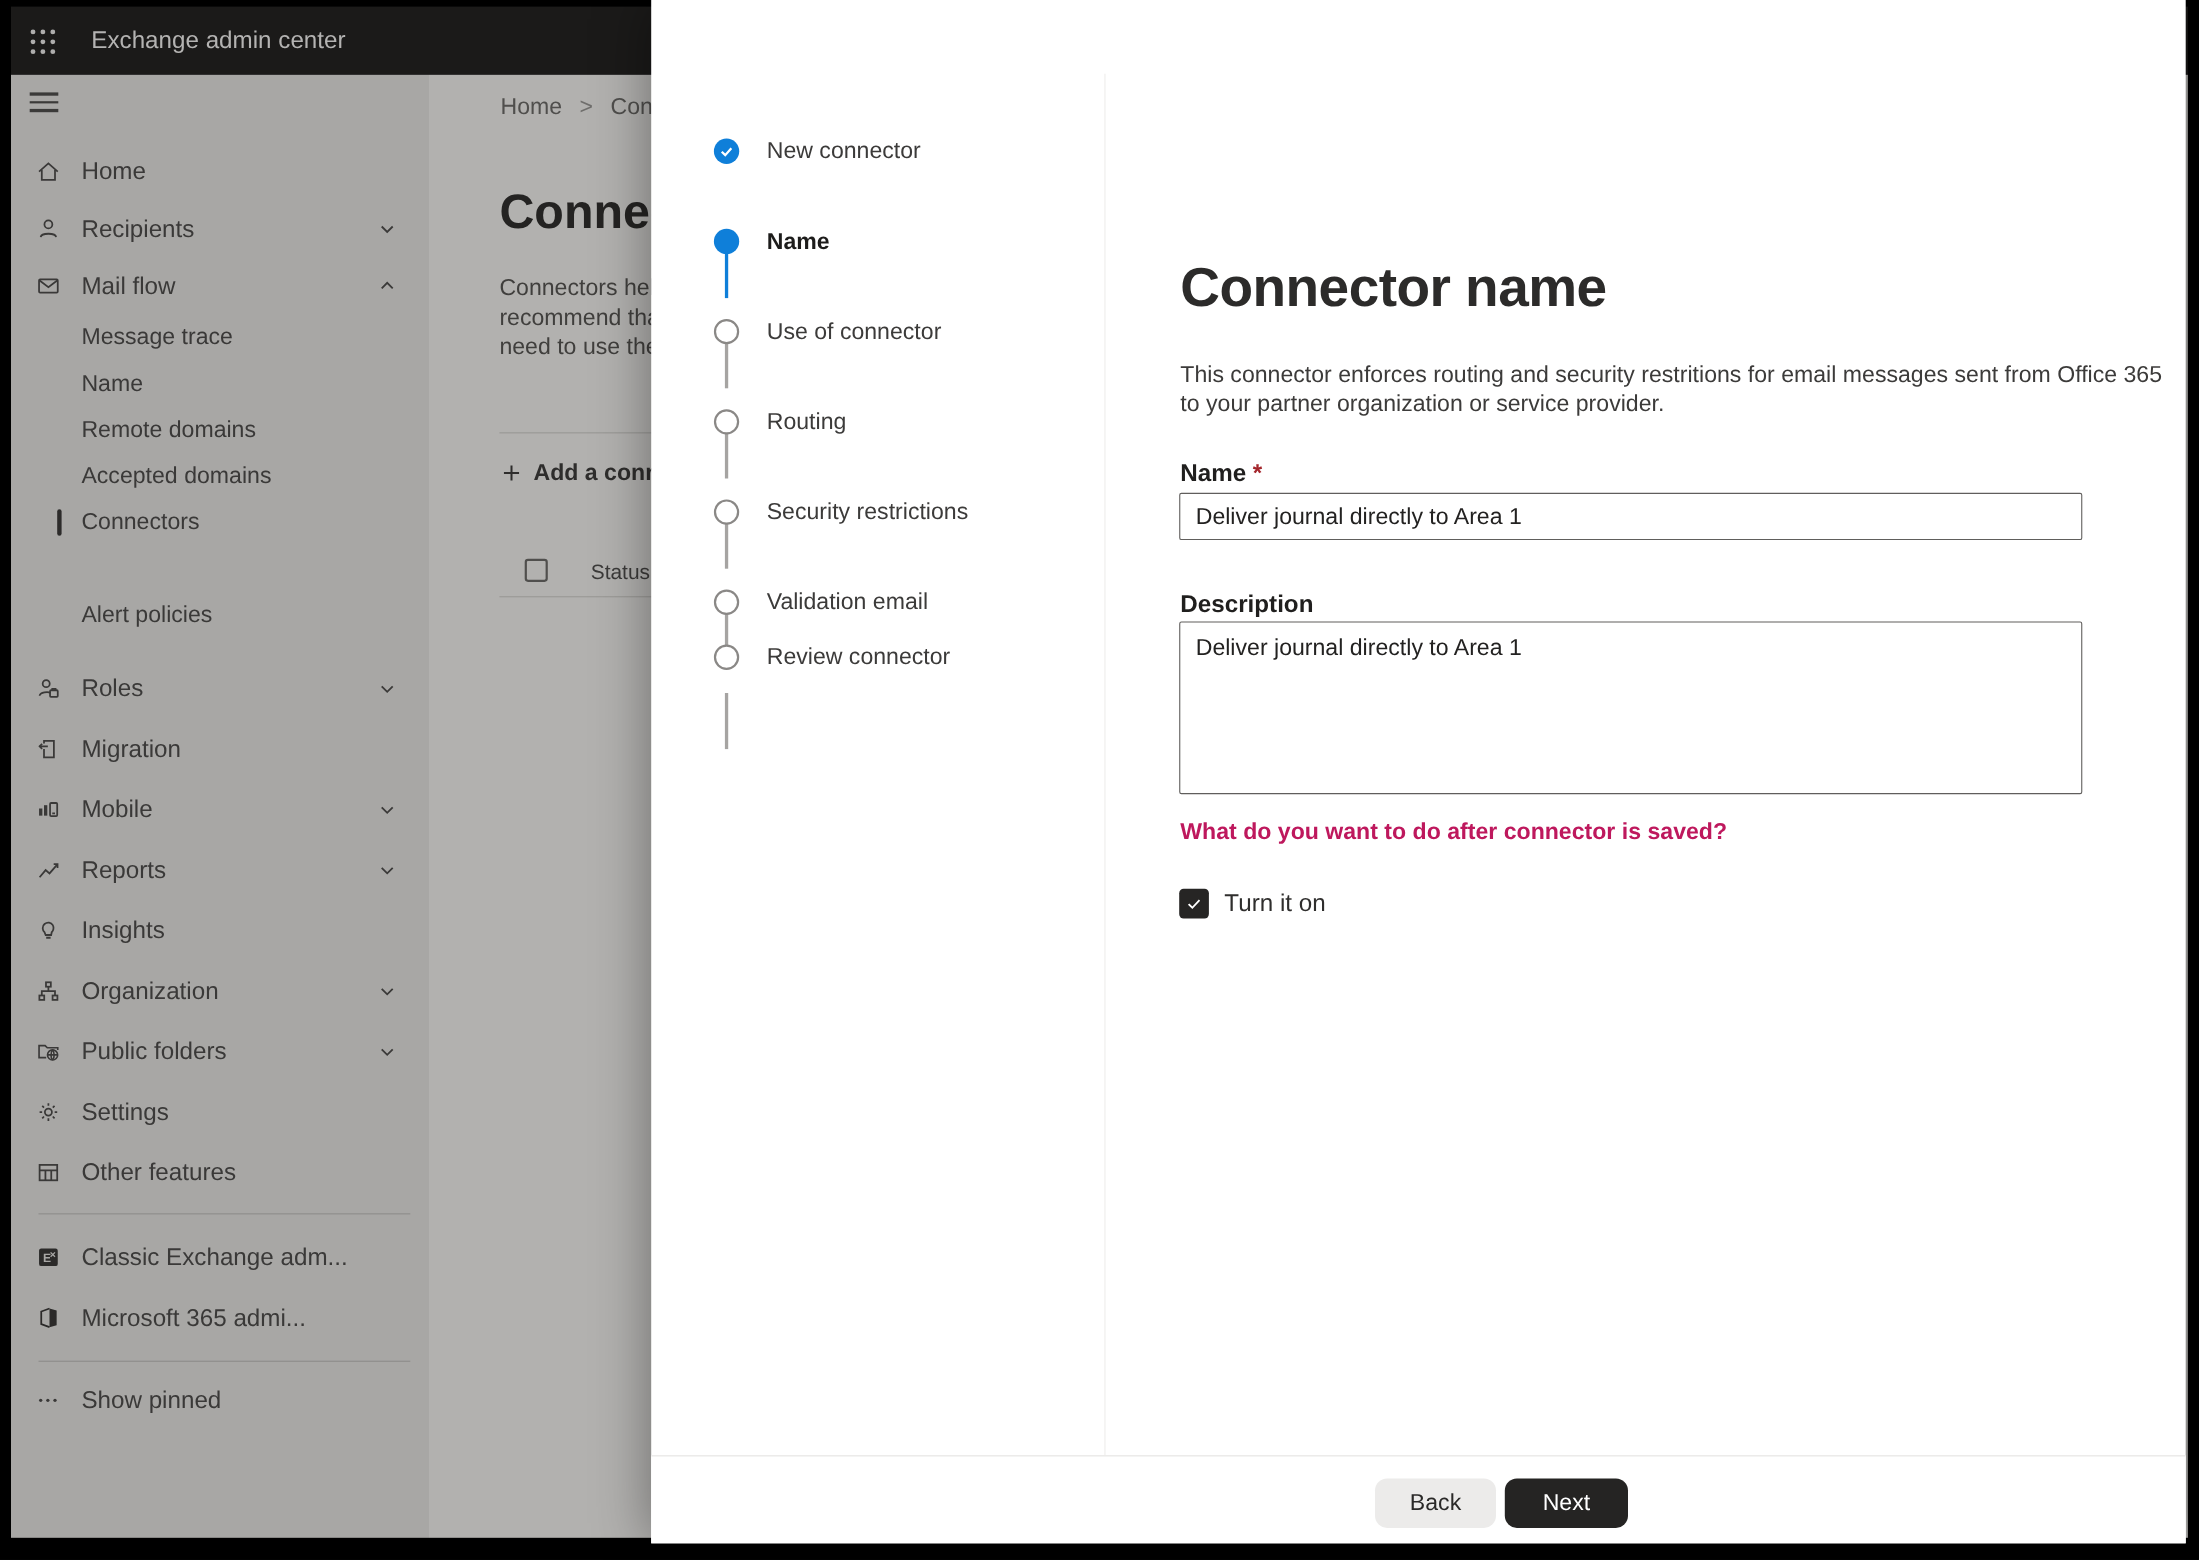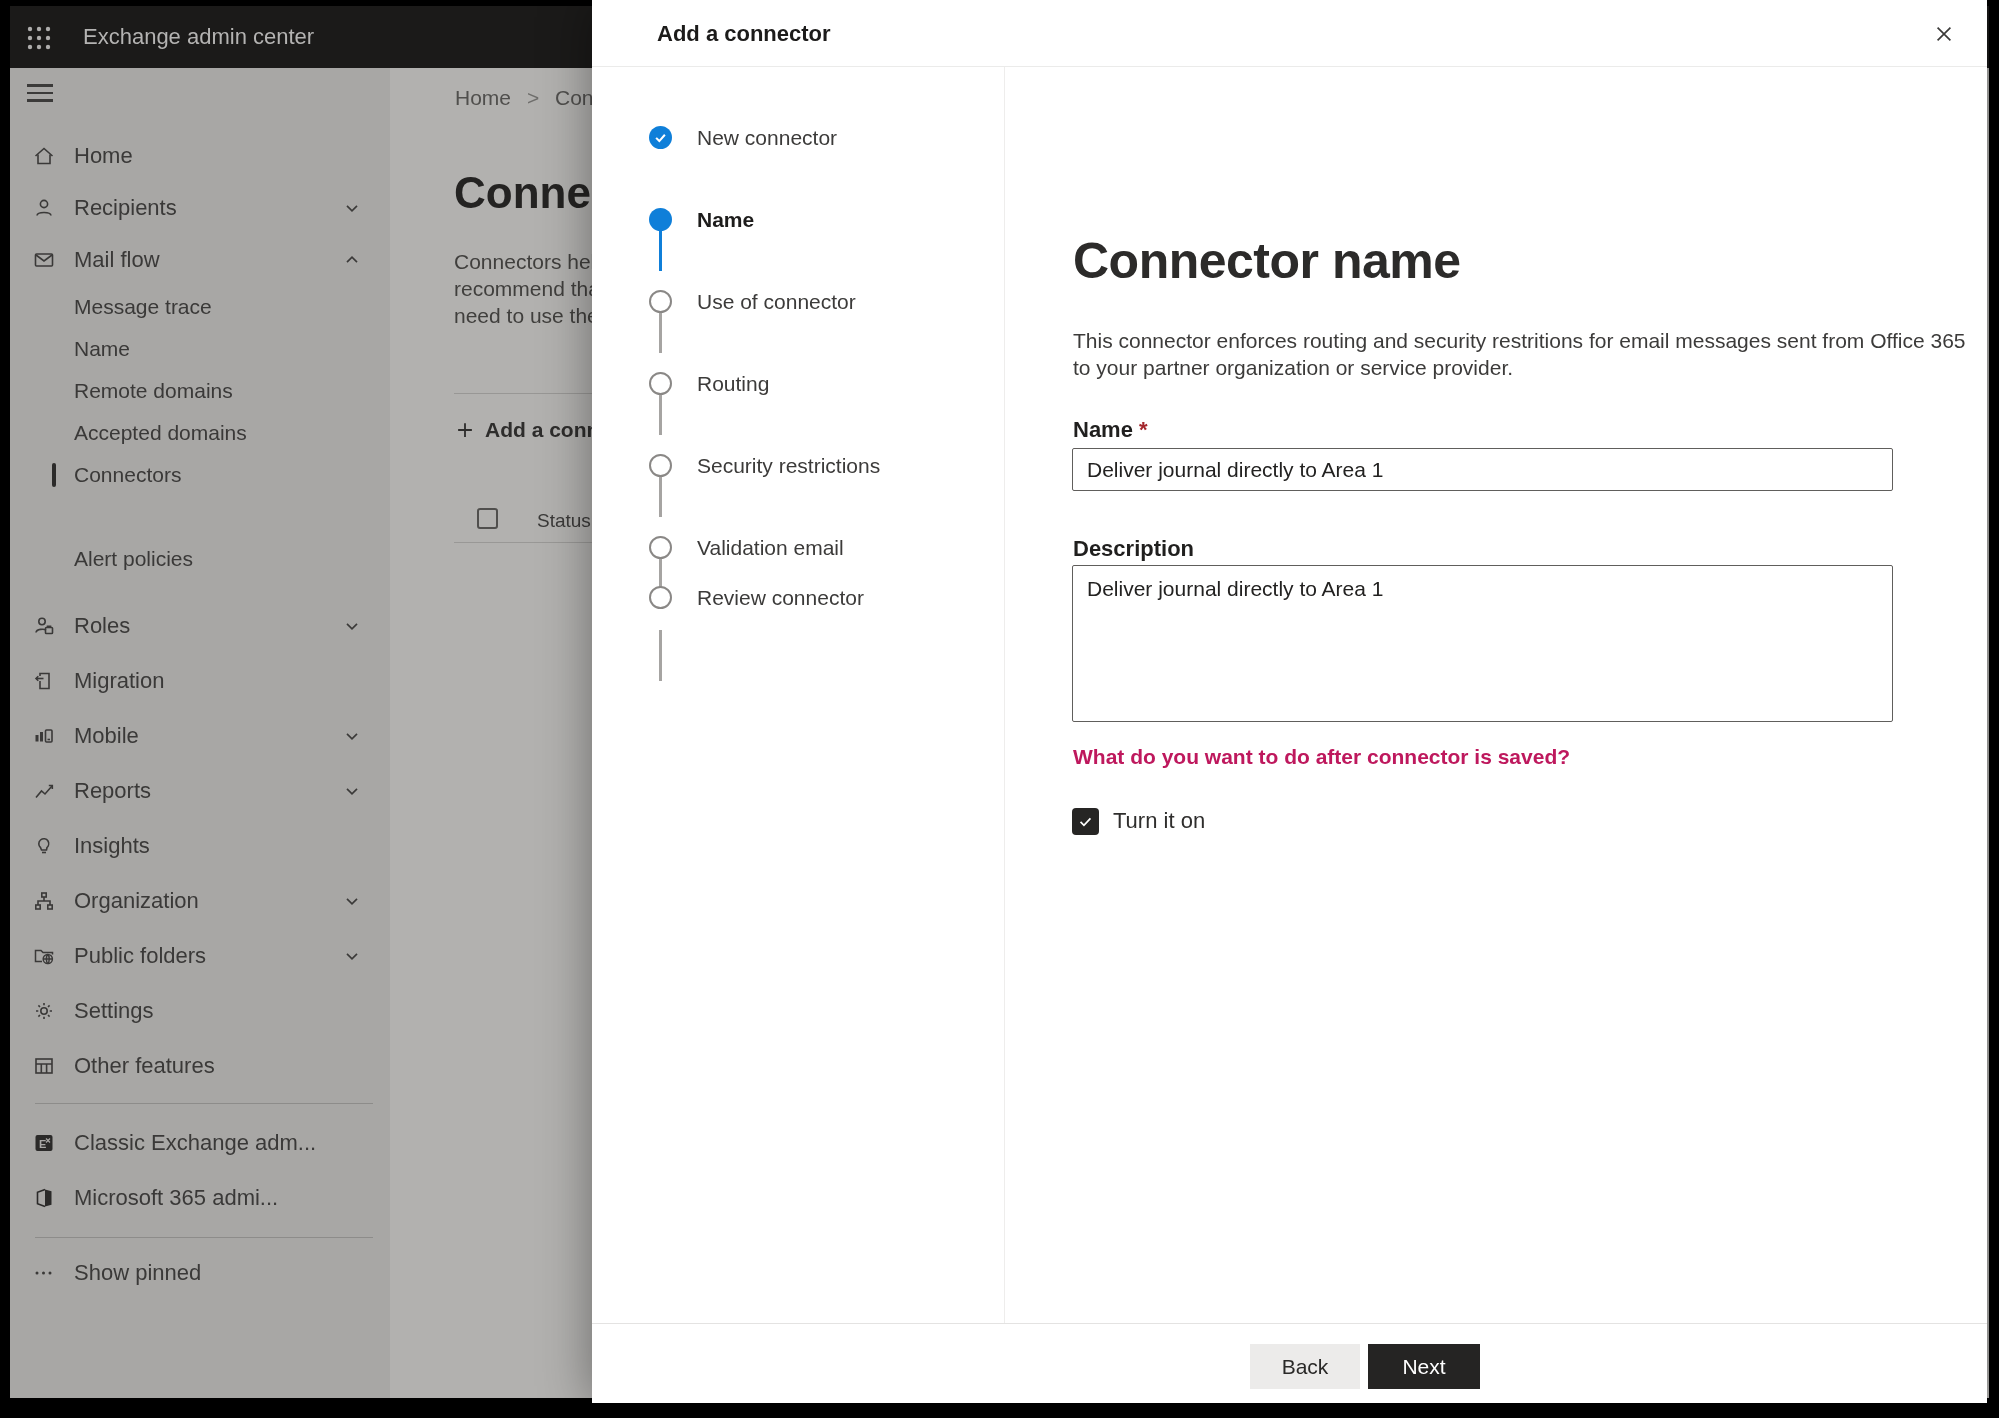--- a/index.html
+++ b/index.html
@@ -60,21 +60,21 @@
   .field-label { position:absolute; left:481px; font-size:22px; font-weight:700; color:#201f1e; white-space:nowrap; }
   .req { color:#a4262c; font-weight:700; margin-left:6px; }
   .txt-input { position:absolute; left:480px; width:821px; height:43px; border:1px solid #605e5c; border-radius:2px; background:#fff; font-family:inherit; font-size:21px; color:#232221; padding:0 14px; outline:none; }
   .txt-area { position:absolute; left:480px; width:821px; height:157px; border:1px solid #605e5c; border-radius:2px; background:#fff; font-family:inherit; font-size:21px; color:#232221; padding:10px 14px; resize:none; outline:none; line-height:26px; }
   .question { position:absolute; left:481px; top:745px; font-size:21px; font-weight:700; color:#be185d; white-space:nowrap; }
   .chk-row { position:absolute; left:480px; top:806px; height:30px; display:flex; align-items:center; cursor:pointer; }
   .chk-box { width:27px; height:27px; background:#262524; border-radius:4px; display:flex; align-items:center; justify-content:center; }
   .chk-label { margin-left:14px; font-size:22px; color:#2f2e2d; white-space:nowrap; }
 
   .dlg-footer { position:absolute; left:0; top:1323px; width:100%; height:80px; border-top:1px solid #e4e3e2; background:#fff; }
-  .btn { position:absolute; top:20px; height:45px; border:none; border-radius:0; font-family:inherit; font-size:21px; cursor:pointer; }
+  .btn { position:absolute; top:20px; height:45px; border:none; border-radius:11px; font-family:inherit; font-size:21px; cursor:pointer; }
   .btn-back { left:658px; width:110px; background:#ecebea; color:#2a2928; }
   .btn-next { left:776px; width:112px; background:#252423; color:#ffffff; }
 </style>
 </head>
 <body>
 
 <div id="screen">
 
   <div class="topbar">
     <div class="waffle">
@@ -344,28 +344,20 @@
         </span>
       <span class="add-label">Add a conn</span>
     </div>
     <div class="thead-row">
       <span class="thead-check"></span>
       <span class="thead-status">Status</span>
     </div>
   </div>
 
   <div class="dialog">
-    <div class="dlg-header">
-      <div class="dlg-title">Add a connector</div>
-      <div class="dlg-close">
-        <svg width="22" height="22" viewBox="0 0 24 24" fill="none" stroke="currentColor" stroke-width="1.8">
-            <path d="M5 5 L19 19 M19 5 L5 19"></path>
-          </svg>
-      </div>
-    </div>
 
     <div class="wizard">
       <div class="step completed" style="top:58px">
         <span class="dot">
             <svg width="19" height="19" viewBox="0 0 24 24" fill="none" stroke="#fff" stroke-width="2.6">
               <path d="M6.5 12.5 L10.5 16.5 L17.5 8.5"></path>
             </svg>
           </span>
         <span class="slabel">New connector</span>
       </div>

